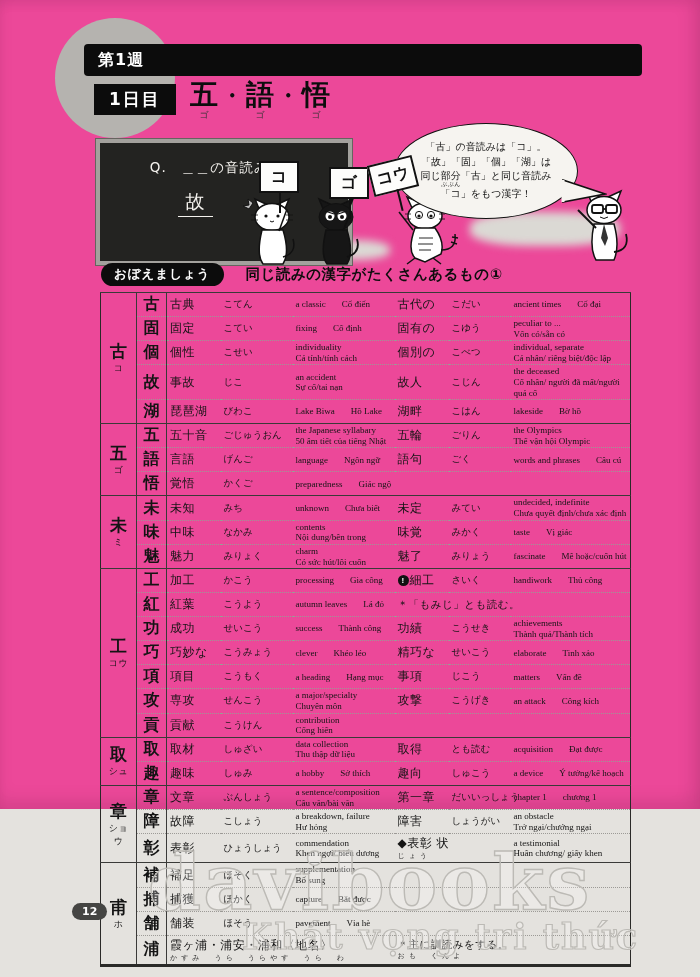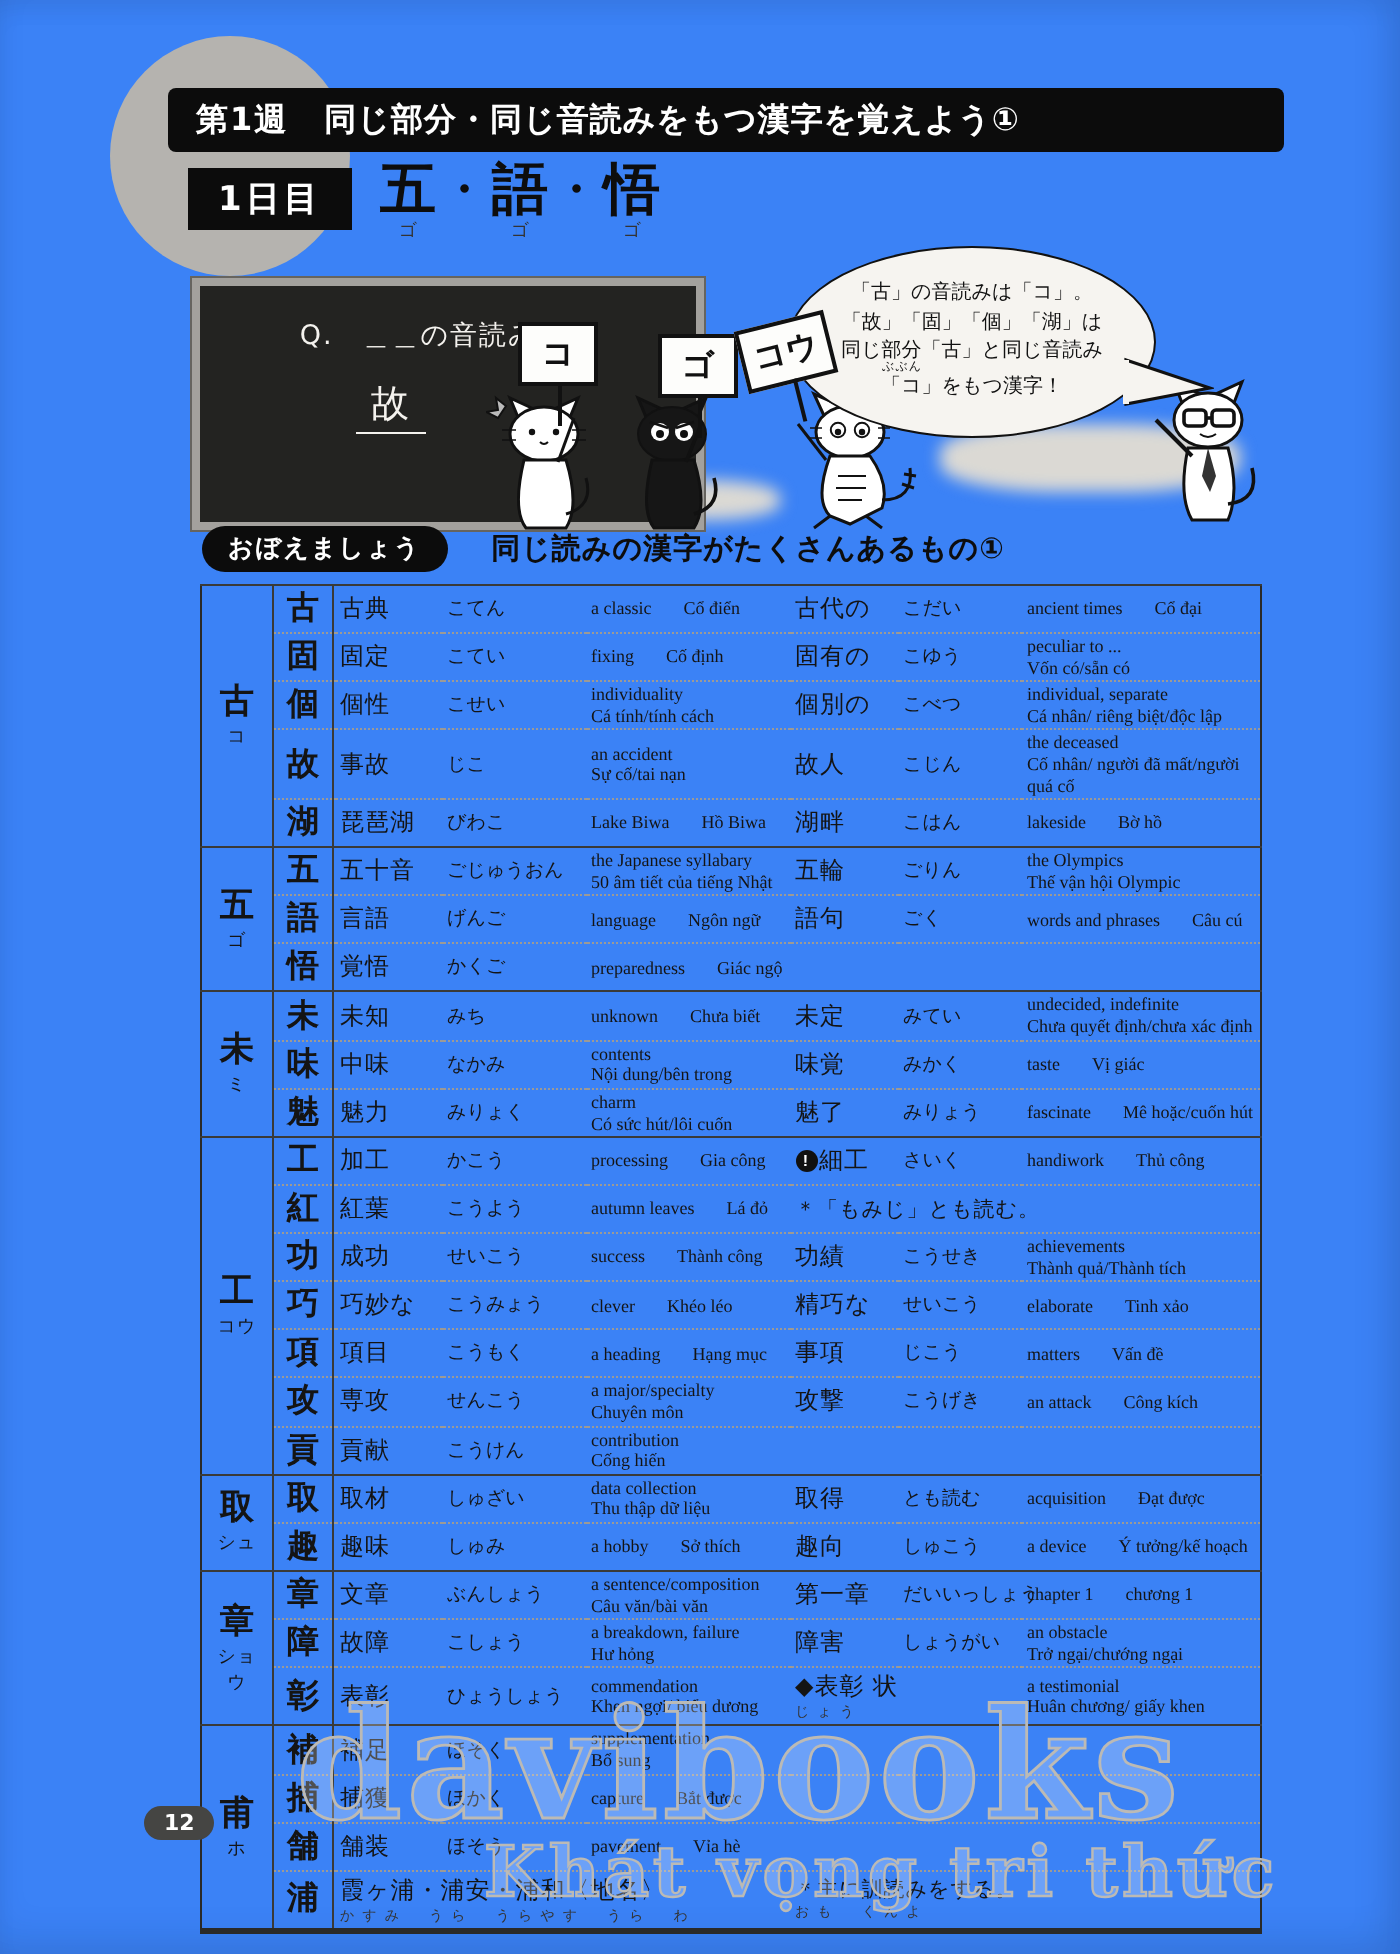--- a/index.html
+++ b/index.html
@@ -1,17 +1,17 @@
 <!DOCTYPE html>
 <html><head>
 <meta charset="utf-8">
 <style>
   html,body{margin:0;padding:0;}
   body{width:700px;height:977px;overflow:hidden;background:#e4e2de;font-family:"DejaVu Sans","Liberation Sans",sans-serif;}
-  #page{position:relative;width:700px;height:977px;background:#3b82f6;box-shadow:inset -10px 0 16px rgba(0,0,0,.07),inset 0 -12px 16px rgba(0,0,0,.06),inset 0 6px 10px rgba(0,0,0,.04);}
+  #page{position:relative;width:700px;height:809px;background:#ec4899;box-shadow:inset -10px 0 16px rgba(0,0,0,.07),inset 0 -12px 16px rgba(0,0,0,.06),inset 0 6px 10px rgba(0,0,0,.04);}
 
   
   .deco-circle{position:absolute;left:55px;top:18px;width:120px;height:120px;border-radius:50%;background:#b5b3af;}
   .week-banner{position:absolute;left:84px;top:44px;width:558px;height:32px;background:#0c0c0c;border-radius:4px;color:#fff;display:flex;align-items:center;padding:0 14px;box-sizing:border-box;z-index:2;}
   .week-banner .wl{font-size:16px;font-weight:bold;letter-spacing:1px;}
   .week-banner .wt{font-size:16px;font-weight:bold;margin-left:18px;letter-spacing:.5px;white-space:nowrap;}
   .day-box{position:absolute;left:94px;top:84px;background:#0c0c0c;color:#fff;font-size:17px;font-weight:bold;padding:4px 15px;letter-spacing:2px;z-index:2;}
   .day-title{position:absolute;left:190px;top:78px;display:flex;align-items:flex-start;z-index:2;}
   .dk{display:flex;flex-direction:column;align-items:center;}
   .dk .k{font-size:28px;font-weight:bold;line-height:34px;color:#0d0d0d;}
@@ -71,21 +71,20 @@
 </style>
 </head>
 <body>
 
 <div id="page">
 
   <div class="deco-circle"></div>
 
   <div class="week-banner">
     <span class="wl">第1週</span>
-    <span class="wt">同じ部分・同じ音読みをもつ漢字を覚えよう①</span>
   </div>
 
   <div class="day-box">1日目</div>
 
   <div class="day-title">
     <span class="dk">
         <span class="k">五</span>
         <span class="f">ゴ</span>
       </span>
     <span class="sep">・</span>
@@ -279,21 +278,21 @@
               </div>
             </td>
           </tr>
           <tr class="gc">
             <td class="cell-kanji">湖</td>
             <td class="cell-word"><span>琵琶湖</span></td>
             <td class="cell-read">びわこ</td>
             <td class="cell-mean">
               <div class="mc">
                 <span class="en">Lake Biwa</span>
-                <span class="vi">Hồ Biwa</span>
+                <span class="vi">Hồ Lake</span>
               </div>
             </td>
             <td class="cell-word"><span>湖畔</span></td>
             <td class="cell-read">こはん</td>
             <td class="cell-mean">
               <div class="mc">
                 <span class="en">lakeside</span>
                 <span class="vi">Bờ hồ</span>
               </div>
             </td>

